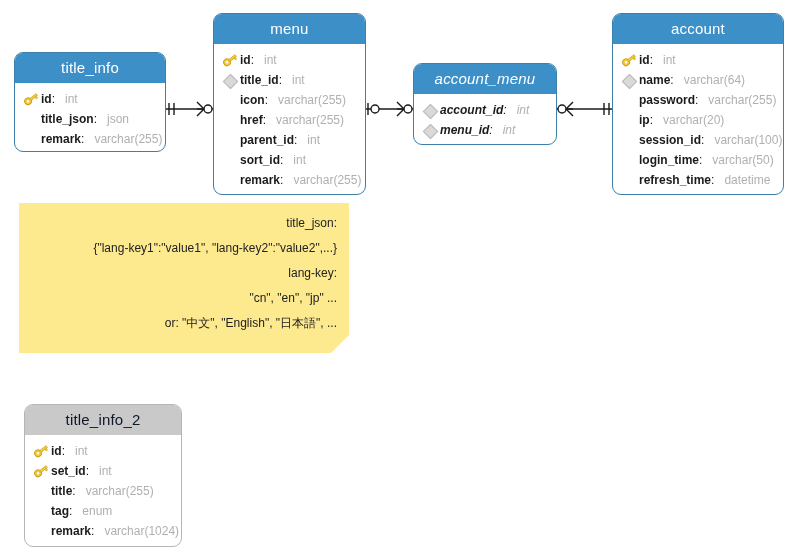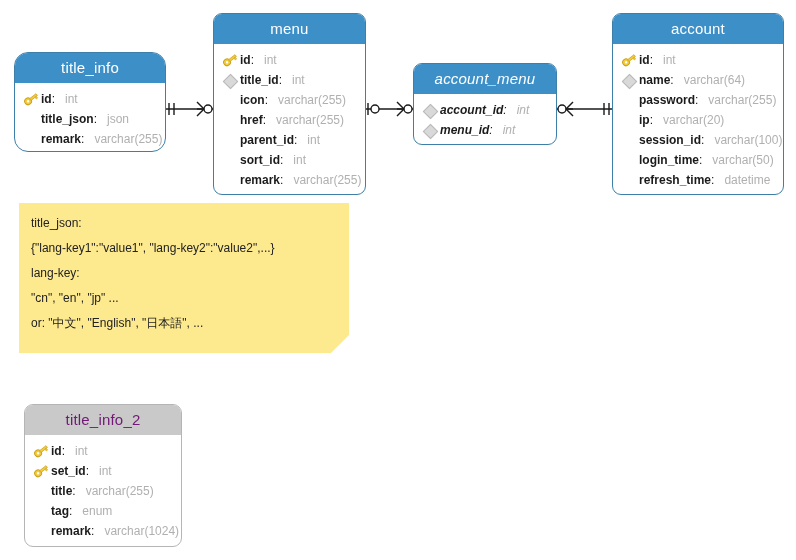--- a/index.html
+++ b/index.html
@@ -38,21 +38,21 @@
     line-height: 30px;
     background: #3d8fc8;
     color: #ffffff;
     text-align: center;
     font-size: 15px;
     letter-spacing: .2px;
     white-space: nowrap;
   }
   .entity.gray .entity-header {
     background: #c9c9c9;
-    color: #701a75;
+    color: #0f172a;
   }
   .entity-body {
     padding: 6px 0 8px 0;
   }
   .field {
     height: 20px;
     line-height: 20px;
     display: flex;
     align-items: center;
     padding: 0 8px 0 7px;
@@ -127,21 +127,21 @@
     fill: none;
   }
   svg.links circle { fill: #ffffff; }
 </style>
 </head>
 <body>
 
 <div id="canvas">
 
   <div id="entities">
-      <div class="entity" style="left: 14px; top: 52px; width: 152px; height: 100px; border-radius: 14px;">
+      <div class="entity" style="left: 14px; top: 52px; width: 152px; height: 100px;">
         <div class="entity-header">title_info</div>
         <div class="entity-body">
           <div class="field">
             <span class="field-icon">
               <svg class="ico-key" viewBox="0 0 16 14" xmlns="http://www.w3.org/2000/svg">
                 <g transform="rotate(-38 8 7)">
                   <circle cx="4.3" cy="7" r="3.4" fill="#f5cb3c" stroke="#c9a21c" stroke-width="1"></circle>
                   <circle cx="4.3" cy="7" r="1.2" fill="#ffffff"></circle>
                   <rect x="7" y="5.9" width="8.2" height="2.3" fill="#f5cb3c" stroke="#c9a21c" stroke-width=".7"></rect>
                   <rect x="12.2" y="8.1" width="1.6" height="2.2" fill="#f5cb3c" stroke="#c9a21c" stroke-width=".6"></rect>
@@ -352,21 +352,21 @@
             <span class="field-icon"></span>
             <span class="field-name">remark</span>
             <span class="colon">:</span>
             <span class="field-type">varchar(1024)</span>
           </div>
         </div>
       </div>
     </div>
 
   <div id="notes">
-      <div class="note" style="left: 19px; top: 203px; width: 330px; height: 150px; background: rgb(253, 233, 142);">
+      <div class="note" style="left: 19px; top: 203px; width: 330px; height: 150px; background: rgb(253, 233, 142); text-align: right;">
         <div class="note-line">title_json:</div>
         <div class="note-line">{"lang-key1":"value1", "lang-key2":"value2",...}</div>
         <div class="note-line">lang-key:</div>
         <div class="note-line">"cn", "en", "jp" ...</div>
         <div class="note-line">or: "中文", "English", "日本語", ...</div>
         <span class="note-fold"></span>
       </div>
     </div>
 
   <svg class="links" id="links" viewBox="0 0 796 560" xmlns="http://www.w3.org/2000/svg">

